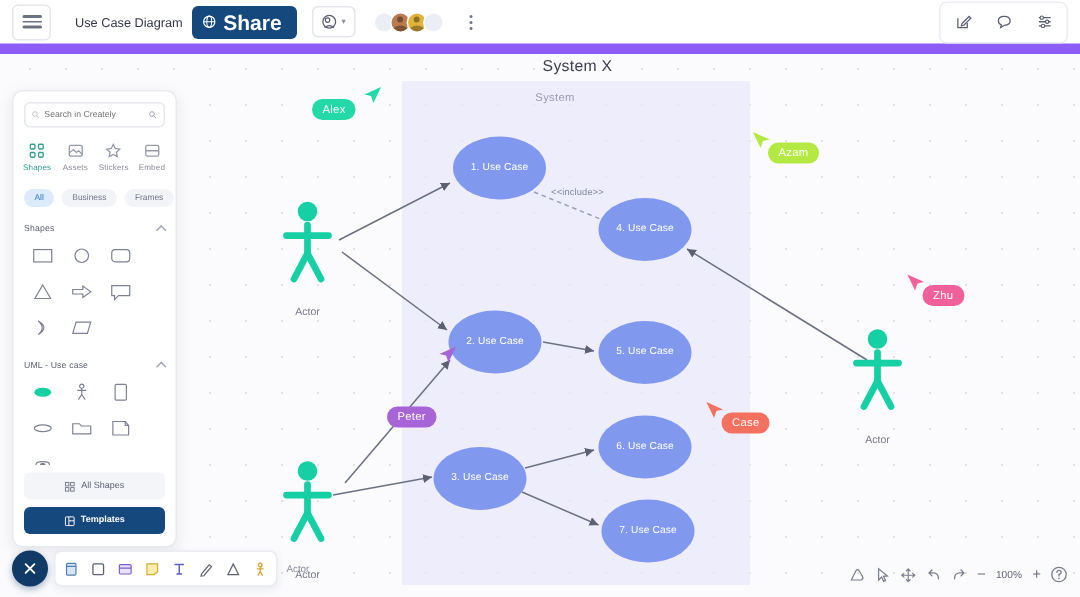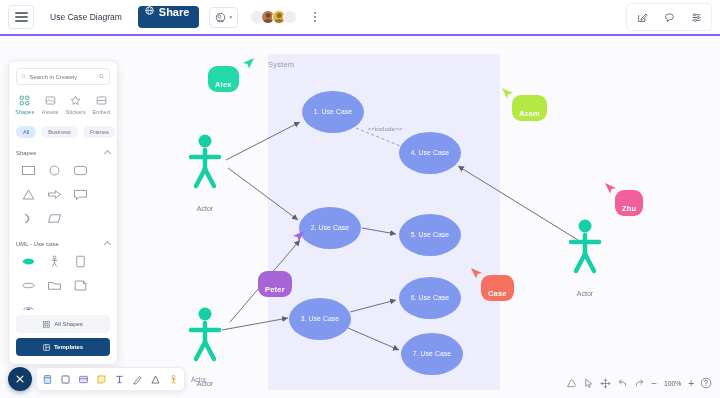--- a/index.html
+++ b/index.html
@@ -17,47 +17,47 @@
     background-color: #fbfbfd;
     background-image:
       radial-gradient(circle, #dfe0e8 0.6px, transparent 0.7px);
     background-size: 24px 24px;
     background-position: 8px 10px;
   }
   #canvas-svg { position: absolute; left: 0; top: 0; width: 720px; height: 398px; }
 
   .boundary-label {
     position: absolute; left: 268px; top: 60px; width: 204px;
-    font-size: 7.5px; color: #9a9ab0; letter-spacing: .2px;
+    text-align: center; font-size: 7.5px; color: #9a9ab0; letter-spacing: .2px;
   }
   .diagram-title {
     position: absolute; left: 300px; top: 38px; width: 170px;
     text-align: center; font-size: 10.5px; color: #3c3c50; letter-spacing: .2px;
   }
 
   .uc-label {
     position: absolute; text-align: center; font-size: 6.8px;
     color: #ffffff; letter-spacing: .1px; pointer-events: none;
   }
   .actor-label {
     position: absolute; text-align: center; font-size: 7px; color: #7a7a8c;
   }
 
   
   .collab { position: absolute; }
   .collab .pill {
-    position: absolute; border-radius: 9px; padding: 14px 7px 3px;
-    font-size: 7.5px; color: #fff; white-space: nowrap; font-weight: 700;
+    position: absolute; border-radius: 9px; padding: 2px 7px 3px;
+    font-size: 7.5px; color: #fff; white-space: nowrap; font-weight: 400;
     letter-spacing: .2px;
   }
 
   
   #topbar {
     position: absolute; left: 0; top: 0; width: 720px; height: 36px;
-    background: #ffffff; border-bottom: 2px solid #8b5cf6; z-index: 40;
+    background: #ffffff; border-bottom: 7px solid #8b5cf6; z-index: 40;
     display: flex; align-items: center;
   }
   .tb-btn {
     width: 26px; height: 24px; border-radius: 4px; display: flex;
     align-items: center; justify-content: center; cursor: pointer;
   }
   #menu-btn {
     margin-left: 8px; width: 26px; height: 24px; border: 1px solid #e4e7ee;
     border-radius: 4px; display: flex; align-items: center; justify-content: center;
     background: #fff; cursor: pointer;
@@ -69,23 +69,23 @@
   #doc-title {
     margin-left: 10px; font-size: 8.5px; color: #33364a; white-space: nowrap;
     padding: 4px 6px; border-radius: 4px; cursor: text;
   }
   #export-btn {
     margin-left: 12px; height: 21px; padding: 0 7px; border: 1px solid #e2e5ec;
     border-radius: 4px; display: flex; align-items: center; gap: 4px;
     font-size: 8px; color: #44475c; background: #fff; cursor: pointer;
   }
   #share-btn {
-    margin-left: 10px; height: 22px; padding: 0 10px 0 7px; border-radius: 4px;
-    background: #15497e; display: flex; gap: 5px;
-    font-size: 11px; color: #fff; font-weight: 600; cursor: pointer;
+    height: 22px; padding: 0 10px 0 7px; border-radius: 4px;
+    background: #15497e; display: flex; align-items: center; gap: 5px;
+    font-size: 14px; color: #fff; font-weight: 600; cursor: pointer;
   }
   #present-btn {
     margin-left: 10px; height: 21px; padding: 0 5px; border: 1px solid #e2e5ec;
     border-radius: 4px; display: flex; align-items: center; gap: 3px;
     background: #fff; cursor: pointer;
   }
   #avatars { margin-left: 12px; display: flex; align-items: center; }
   .avatar {
     width: 14px; height: 14px; border-radius: 50%; margin-left: -3px;
     border: 1.3px solid #fff; position: relative; overflow: hidden;
@@ -238,20 +238,21 @@
         <ellipse cx="333" cy="112" rx="31" ry="21"></ellipse>
         <ellipse cx="430" cy="153" rx="31" ry="21"></ellipse>
         <ellipse cx="330" cy="228" rx="31" ry="21"></ellipse>
         <ellipse cx="430" cy="235" rx="31" ry="21"></ellipse>
         <ellipse cx="320" cy="319" rx="31" ry="21"></ellipse>
         <ellipse cx="430" cy="298" rx="31" ry="21"></ellipse>
         <ellipse cx="432" cy="354" rx="31" ry="21"></ellipse>
       </g>
   </svg>
 
+  <div class="diagram-title">System X</div>
   <div class="boundary-label">System</div>
 
   <div id="uc-labels">
       <div class="uc-label" style="left: 293px; top: 108px; width: 80px;">1. Use Case</div>
       <div class="uc-label" style="left: 390px; top: 149px; width: 80px;">4. Use Case</div>
       <div class="uc-label" style="left: 290px; top: 224px; width: 80px;">2. Use Case</div>
       <div class="uc-label" style="left: 390px; top: 231px; width: 80px;">5. Use Case</div>
       <div class="uc-label" style="left: 280px; top: 315px; width: 80px;">3. Use Case</div>
       <div class="uc-label" style="left: 390px; top: 294px; width: 80px;">6. Use Case</div>
       <div class="uc-label" style="left: 392px; top: 350px; width: 80px;">7. Use Case</div>

